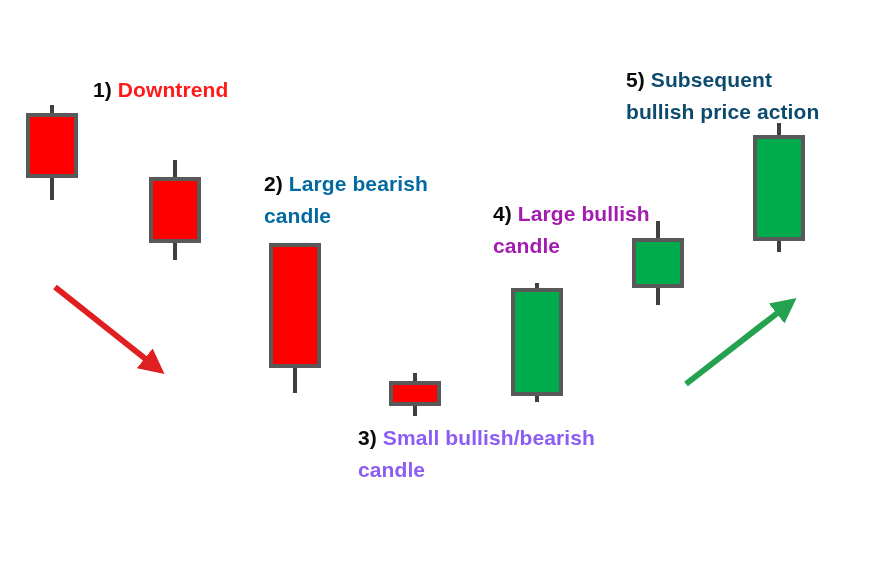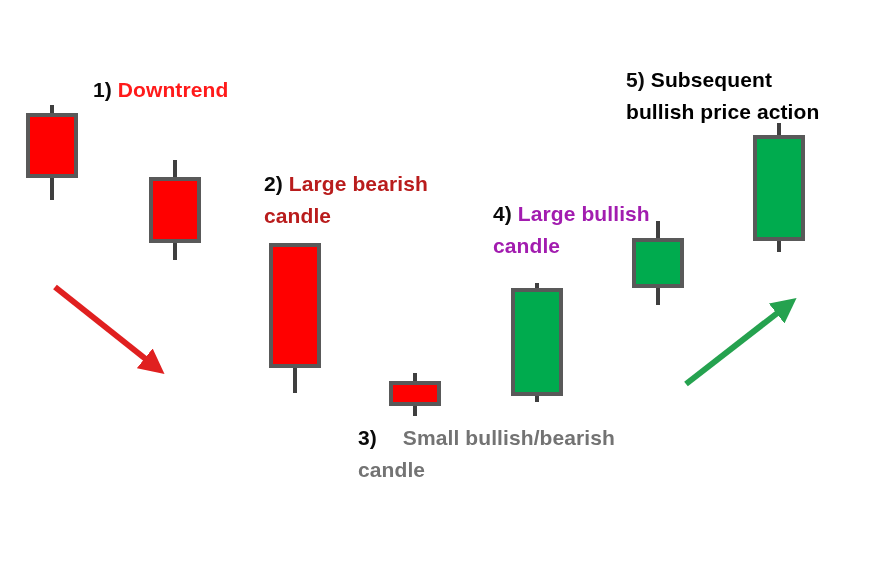--- a/index.html
+++ b/index.html
@@ -88,27 +88,27 @@
         <div class="body bullish" style="top: 17px; height: 50px; background: rgb(0, 171, 78); border-color: rgb(89, 89, 89);"></div>
       </div>
       <div class="candle" style="left: 753px; top: 123px; width: 52px; height: 129px;">
         <div class="wick" style="top: 0px; height: 129px; background: rgb(63, 63, 63);"></div>
         <div class="body bullish" style="top: 12px; height: 106px; background: rgb(0, 171, 78); border-color: rgb(89, 89, 89);"></div>
       </div>
     </div>
 
   <div id="labels">
       <div class="label" style="left: 93px; top: 74px;"><span class="num">1) </span><span style="color: rgb(255, 26, 26);">Downtrend</span></div>
-      <div class="label" style="left: 264px; top: 168px;"><span class="num">2) </span><span style="color: #b91c1c;">Large bearish
+      <div class="label" style="left: 264px; top: 168px;"><span class="num">2) </span><span style="color: #0369a1;">Large bearish
 candle</span></div>
-      <div class="label" style="left: 358px; top: 422px;"><span class="num">3) </span><span style="color: #737373; margin-left: 20px;">Small bullish/bearish
+      <div class="label" style="left: 358px; top: 422px;"><span class="num">3) </span><span style="color: #8b5cf6;">Small bullish/bearish
 candle</span></div>
       <div class="label" style="left: 493px; top: 198px;"><span class="num">4) </span><span style="color: #a21caf;">Large bullish
 candle</span></div>
-      <div class="label" style="left: 626px; top: 64px;"><span class="num">5) </span><span style="color: #000000;">Subsequent
+      <div class="label" style="left: 626px; top: 64px;"><span class="num">5) </span><span style="color: #0c4a6e;">Subsequent
 bullish price action</span></div>
     </div>
 
   <svg class="arrow-layer" viewBox="0 0 889 571" width="889" height="571" xmlns="http://www.w3.org/2000/svg">
     <defs>
       <marker id="head-red" markerWidth="4.2" markerHeight="4.2" refX="2.6" refY="2.1" orient="auto">
         <path d="M0,0 L4.2,2.1 L0,4.2 Z" fill="#e02020"></path>
       </marker>
       <marker id="head-green" markerWidth="4.2" markerHeight="4.2" refX="2.6" refY="2.1" orient="auto">
         <path d="M0,0 L4.2,2.1 L0,4.2 Z" fill="#25a24f"></path>

